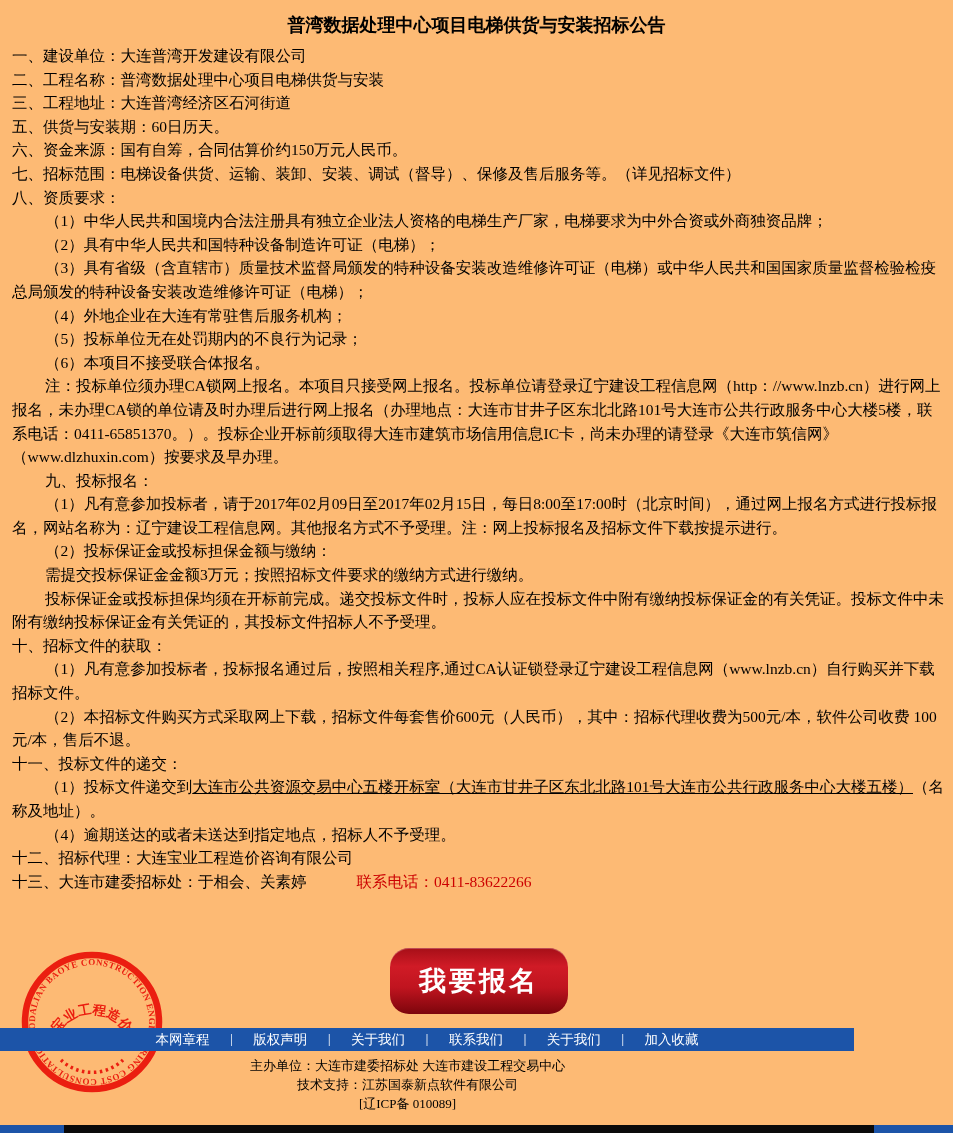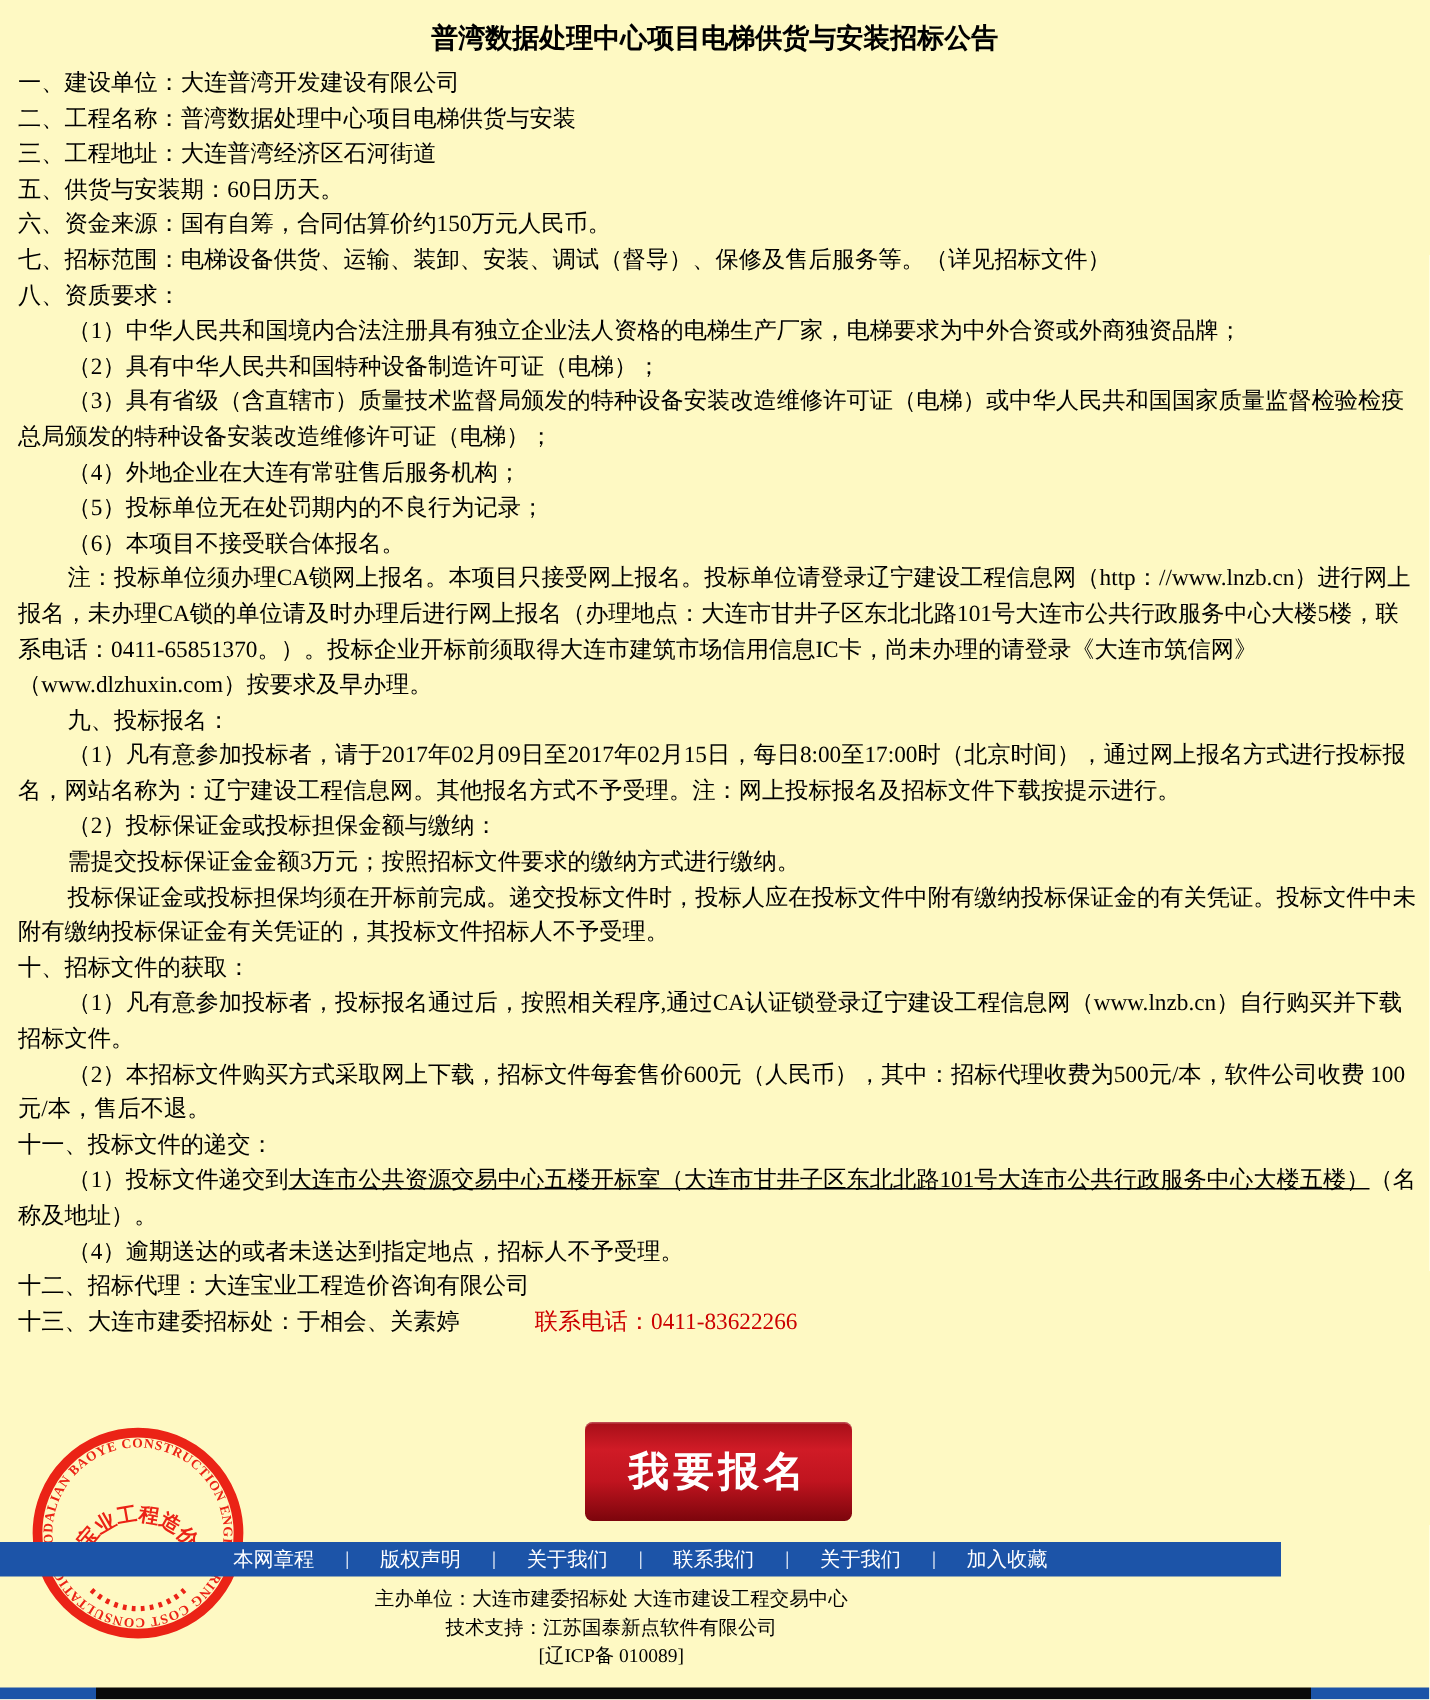--- a/index.html
+++ b/index.html
@@ -1,26 +1,26 @@
 <!DOCTYPE html>
 <html><head>
 <meta charset="utf-8">
 <style>
   html,body{margin:0;padding:0;background:#fff;}
-  .page{position:relative;width:953px;height:1133px;background:#fef9c3;overflow:hidden;
+  .page{position:relative;width:953px;height:1133px;background:#fdba74;overflow:hidden;
         font-family:"Liberation Serif","DejaVu Serif",serif;color:#000;}
   .title{margin:0;padding-top:13px;font-size:18px;font-weight:bold;text-align:center;}
   .doc{padding:7px 8px 0 12px;font-size:15.5px;line-height:23.6px;}
   .ln{margin:0;}
   .ln.first{text-indent:33px;}
   .ln.hang{padding-left:55px;text-indent:-55px;}
   .underline{text-decoration:underline;}
   .red{color:#cc0000;}
   .gap{margin-left:50px;}
-  .signup{position:absolute;left:390px;top:948px;width:178px;height:66px;border:none;border-radius:5px;
+  .signup{position:absolute;left:390px;top:948px;width:178px;height:66px;border:none;border-radius:19px;
           background:linear-gradient(180deg,#a60f18 0%,#d01b26 28%,#c0141f 60%,#7c050c 100%);
           color:#fff;font-size:27px;font-weight:bold;font-family:inherit;letter-spacing:3px;cursor:pointer;
           box-shadow:inset 0 1px 0 rgba(255,255,255,.25);text-align:center;}
   .footer-nav{position:absolute;left:0;top:1028px;width:854px;height:23px;background:#1c54a8;
               color:#fff;font-size:13.5px;display:flex;align-items:center;justify-content:center;
               font-family:"Liberation Sans","DejaVu Sans",sans-serif;}
   .footer-nav a{color:#fff;text-decoration:none;cursor:pointer;}
   .footer-nav .sep{margin:0 16px;font-size:12px;opacity:.95;}
   .footer-info{position:absolute;left:0;top:1056px;width:815px;text-align:center;
                font-size:13px;line-height:19px;color:#000;}

